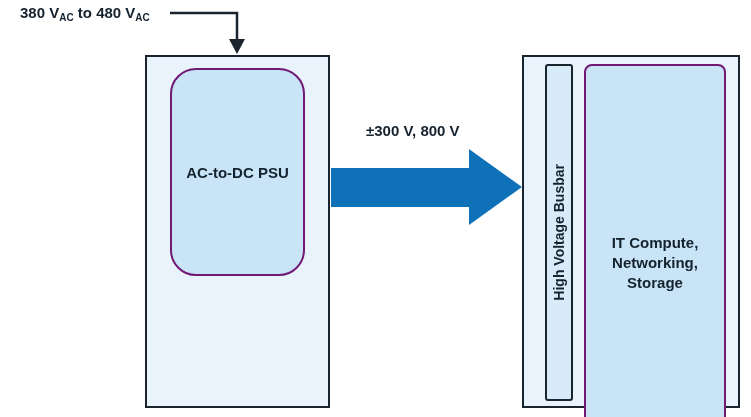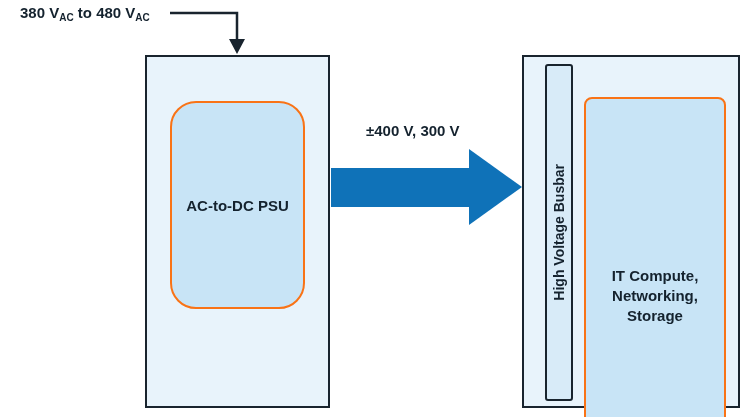--- a/index.html
+++ b/index.html
@@ -46,28 +46,27 @@
     background: #e8f3fb;
     border: 2px solid #19242e;
   }
   .left-box  { left: 145px; top: 55px; width: 185px; height: 353px; }
   .right-box { left: 522px; top: 55px; width: 218px; height: 353px; }
 
   
   .node {
     position: absolute;
     background: #c8e4f6;
-    border: 2px solid #f97316;
+    border: 2px solid #701a75;
     display: flex;
     align-items: center;
     justify-content: center;
     text-align: center;
     font-weight: bold;
     font-size: 15px;
-    margin-top: 33px;
   }
   .psu { left: 170px; top: 68px;  width: 135px; height: 208px; border-radius: 26px; }
   .bbu { left: 170px; top: 289px; width: 135px; height: 106px; border-radius: 20px; }
   .it  { left: 584px; top: 64px;  width: 142px; height: 398px; border-radius: 8px; white-space: pre-line; line-height: 1.35; justify-content: center; }
 
   
   .busbar {
     position: absolute;
     left: 545px; top: 64px;
     width: 28px; height: 337px;
@@ -121,21 +120,21 @@
   <svg class="connector" width="270" height="60" viewBox="0 0 270 60">
     <polyline points="170,13 237,13 237,40" fill="none" stroke="#19242e" stroke-width="2.5"></polyline>
     <polygon points="229,39 245,39 237,54" fill="#19242e"></polygon>
   </svg>
 
   <div class="group-box left-box"></div>
   <div class="node psu">
     <span>AC-to-DC PSU</span>
   </div>
 
-  <div class="arrow-label">±400 V, 300 V</div>
+  <div class="arrow-label">±300 V, 800 V</div>
   <div class="arrow-body"></div>
   <div class="arrow-head"></div>
 
   <div class="group-box right-box"></div>
   <div class="busbar">
     <span class="vtext">High Voltage Busbar</span>
   </div>
   <div class="node it">
     <span>IT Compute,
 Networking,

